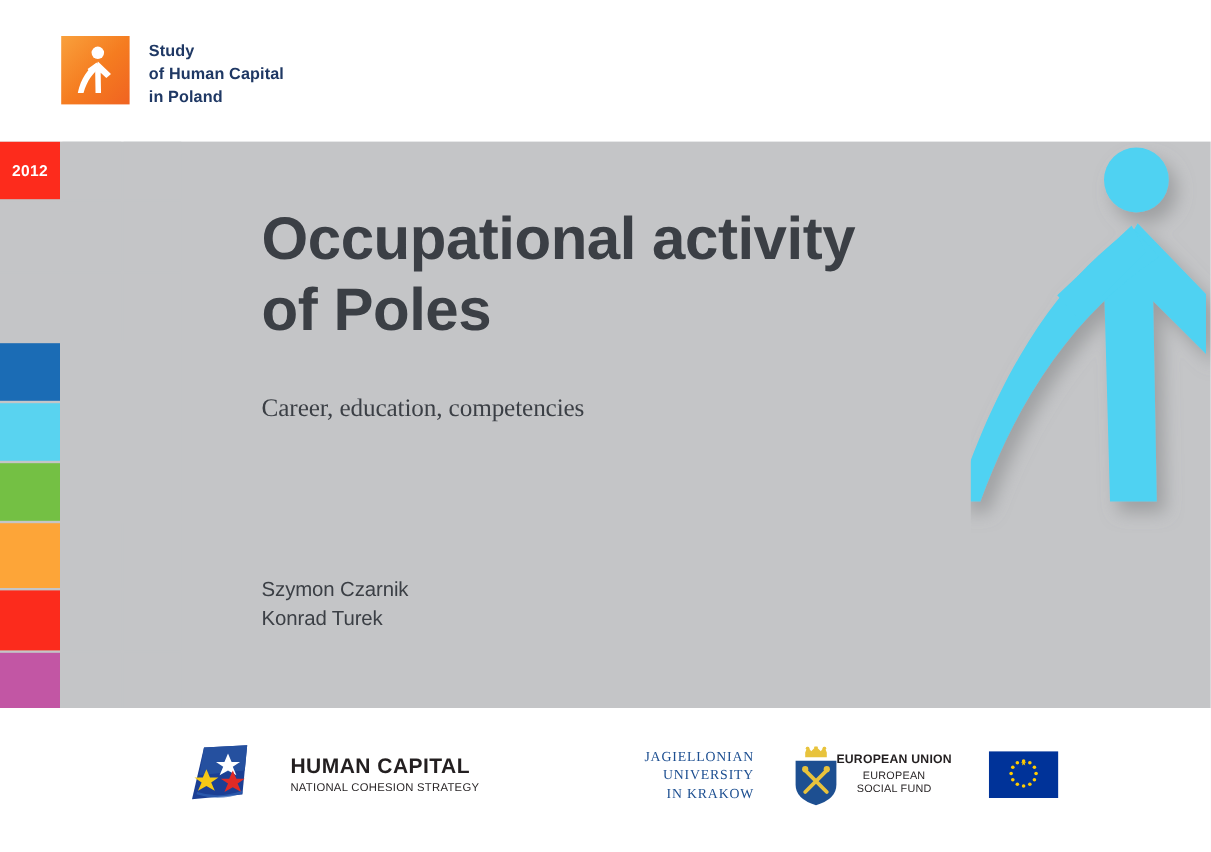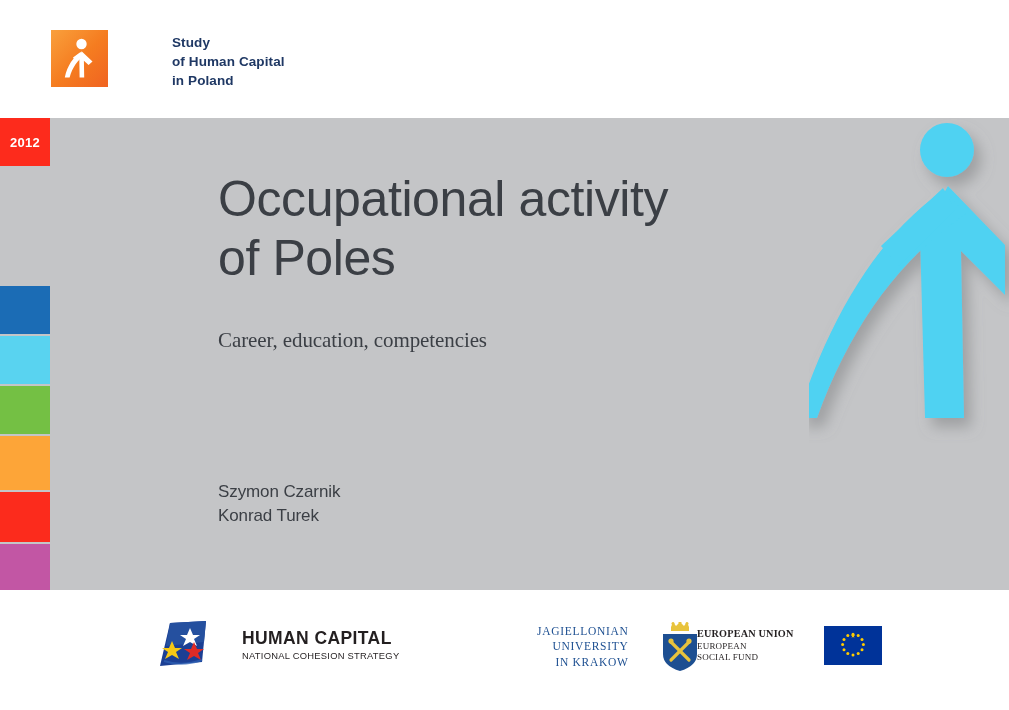--- a/index.html
+++ b/index.html
@@ -18,21 +18,20 @@
 
   
   #header-brand {
     position: absolute;
     left: 51px;
     top: 30px;
     width: 330px;
     height: 66px;
     display: flex;
     align-items: flex-start;
-    gap: 48px;
   }
   #brand-mark {
     width: 57px;
     height: 57px;
     background: linear-gradient(135deg, #f9a03c 0%, #f57c20 52%, #f06321 100%);
     position: relative;
     flex: none;
   }
   #brand-mark svg { display: block; }
   #brand-text {
@@ -87,21 +86,21 @@
 
   
   #title-block {
     position: absolute;
     left: 218px;
     top: 52px;
     width: 600px;
   }
   #cover-title {
     font-size: 50px;
-    font-weight: normal;
+    font-weight: bold;
     color: #3b3f45;
     line-height: 1.18;
     letter-spacing: -0.4px;
     margin: 0;
     white-space: pre-line;
   }
   #cover-subtitle {
     margin: 0;
     padding-top: 40px;
     font-size: 21px;
@@ -174,25 +173,24 @@
   .uj-words {
     font-family: "Liberation Serif", serif;
     font-size: 11.5px;
     color: #1d4f91;
     text-align: right;
     line-height: 1.35;
     letter-spacing: .7px;
     margin-right: 8px;
   }
   .eu-words {
-    text-align: left;
+    text-align: center;
     margin-right: 8px;
     line-height: 1.22;
     color: #231f20;
-    font-family: Liberation Serif, serif;
   }
   .eu-l1 { font-size: 10.2px; font-weight: bold; letter-spacing: .2px; }
   .eu-l2 { font-size: 9px; letter-spacing: .2px; }
   .eu-l3 { font-size: 9px; letter-spacing: .2px; }
 </style>
 </head>
 <body>
 
 <div id="header-brand">
   <div id="brand-mark">

